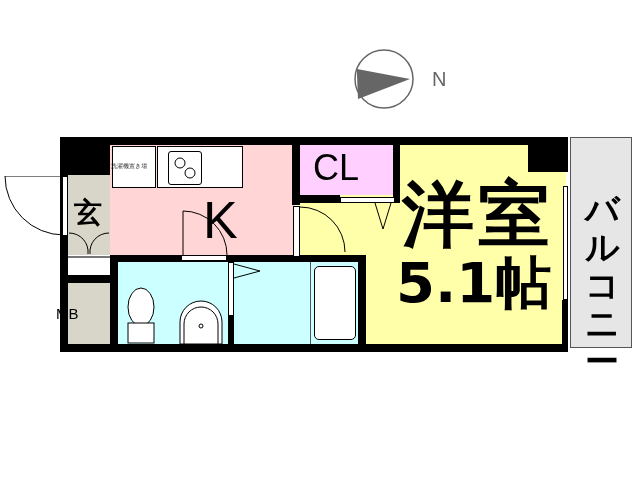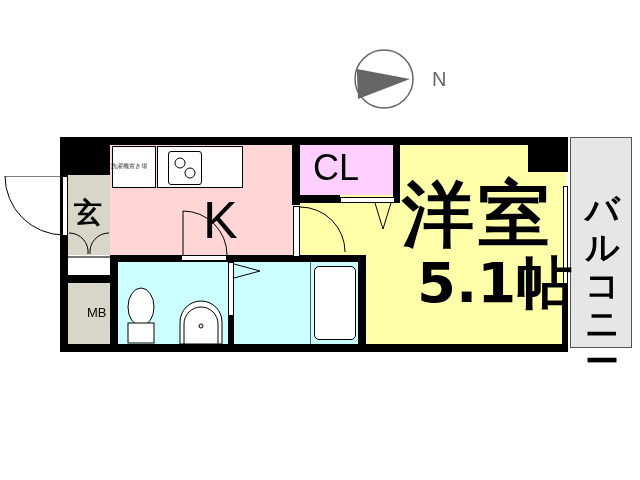--- a/index.html
+++ b/index.html
@@ -104,18 +104,18 @@
   <path d="M2,44 L2,22 A21,21 0 0 1 44,22 L44,44 Z" fill="#fff" stroke="#000"></path>
   <path d="M6,44 L6,24 A17,17 0 0 1 40,24 L40,44" fill="none" stroke="#000"></path>
   <circle cx="23" cy="26" r="2" fill="none" stroke="#000"></circle>
 </svg>
 
 <div class="abs" style="left:310px;top:262px;width:48px;height:82px;border-left:1px solid #555;box-sizing:border-box;">
   <div class="abs" style="left:3px;top:4px;width:42px;height:74px;background:#fff;border:1px solid #000;border-radius:5px;box-sizing:border-box;"></div>
 </div>
 
 <span class="lbl" style="left:74px;top:199px;font-size:28px;font-family:'DejaVu Sans',sans-serif;font-weight:bold;">玄</span>
-<span class="lbl" style="left:87px;top:306px;font-size:13px;">MB</span>
+<span class="lbl" style="left:56px;top:306px;font-size:15px;">MB</span>
 <span class="lbl" style="left:203px;top:194px;font-size:52px;">K</span>
 <span class="lbl" style="left:313px;top:150px;font-size:36px;text-align:center;">CL</span>
 <span class="lbl" style="left:402px;top:178px;font-size:72px;font-family:'DejaVu Sans',sans-serif;font-weight:bold;letter-spacing:4px;">洋室</span>
-<span class="lbl" style="left:396px;top:255px;font-size:56px;font-family:'DejaVu Sans',sans-serif;font-weight:bold;margin-left:21px;">5.1帖</span>
+<span class="lbl" style="left:396px;top:255px;font-size:56px;font-family:'DejaVu Sans',sans-serif;font-weight:bold;">5.1帖</span>
 <span class="lbl" style="left:585px;top:146px;font-size:34px;width:34px;white-space:normal;word-break:break-all;line-height:38px;font-family:Liberation Sans, sans-serif;font-weight:bold;margin-top:44px;">バルコニー</span>
 
 </body></html>

